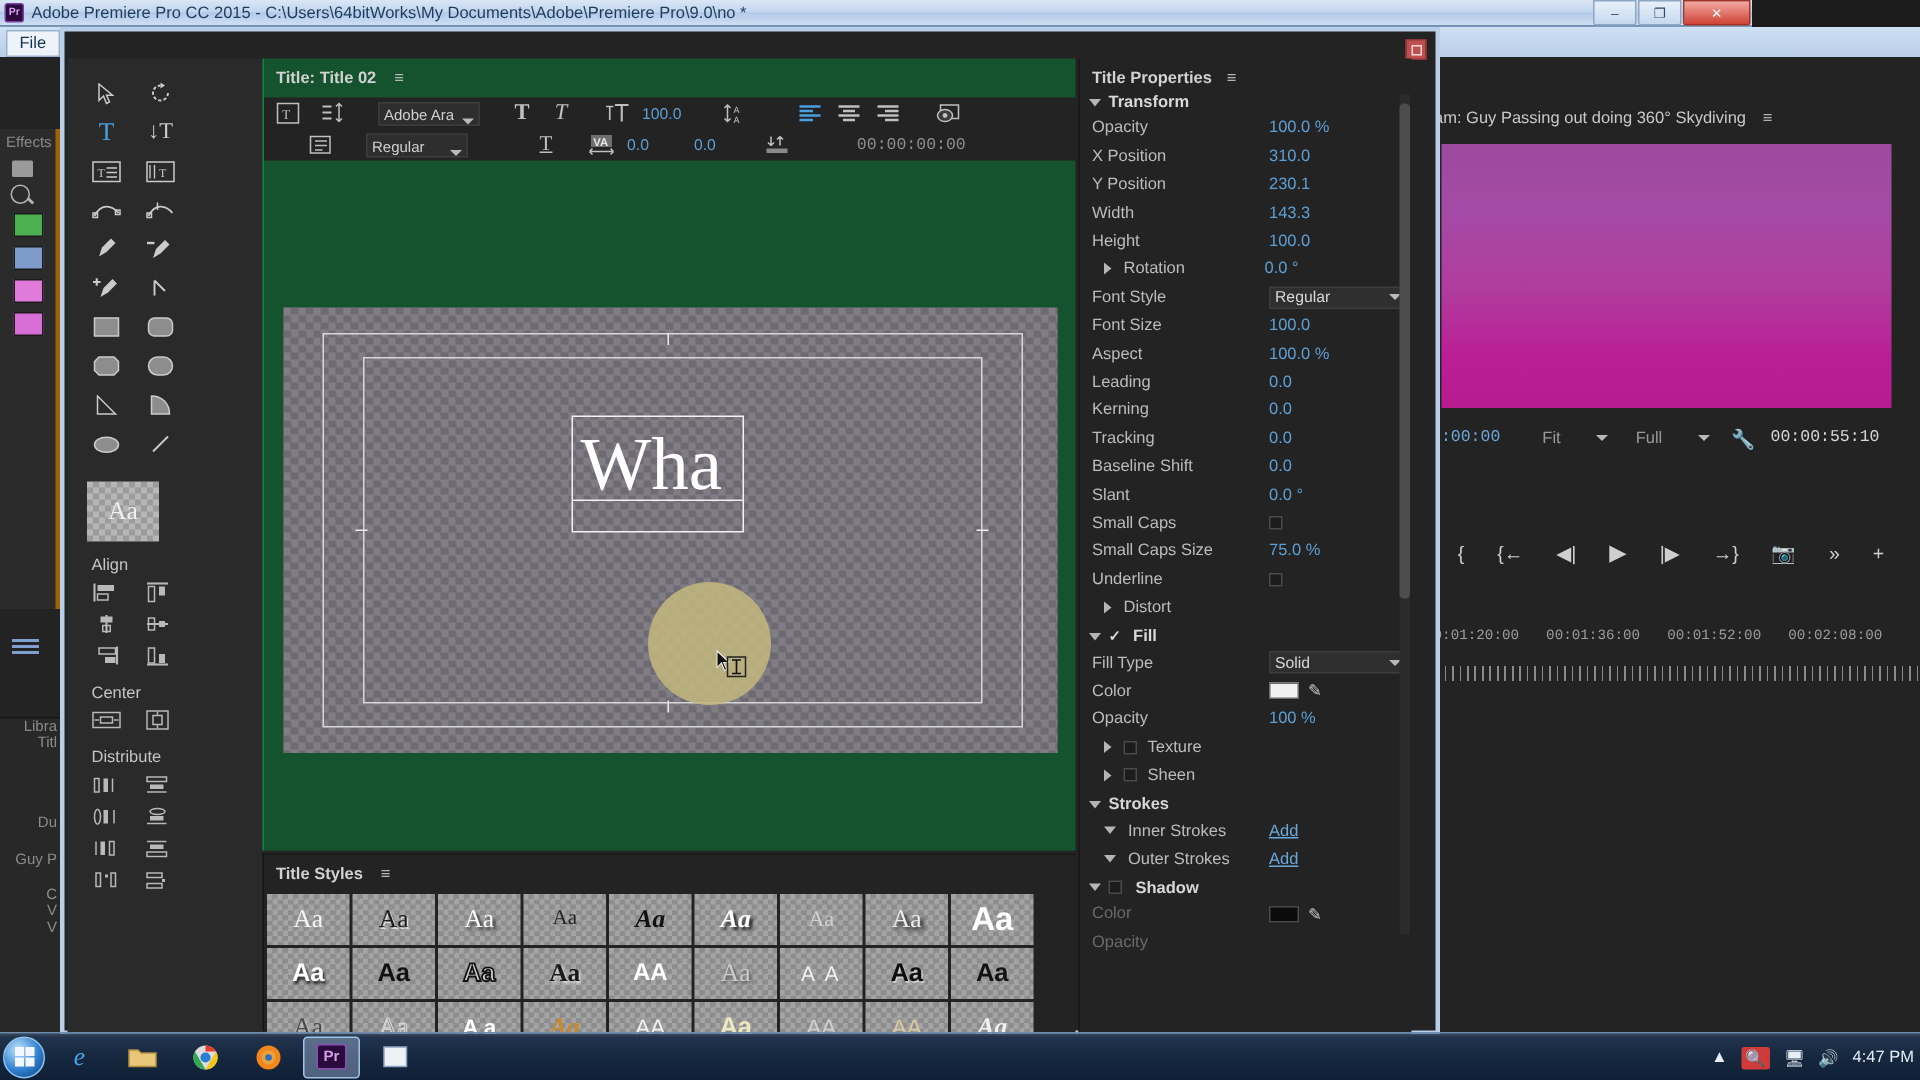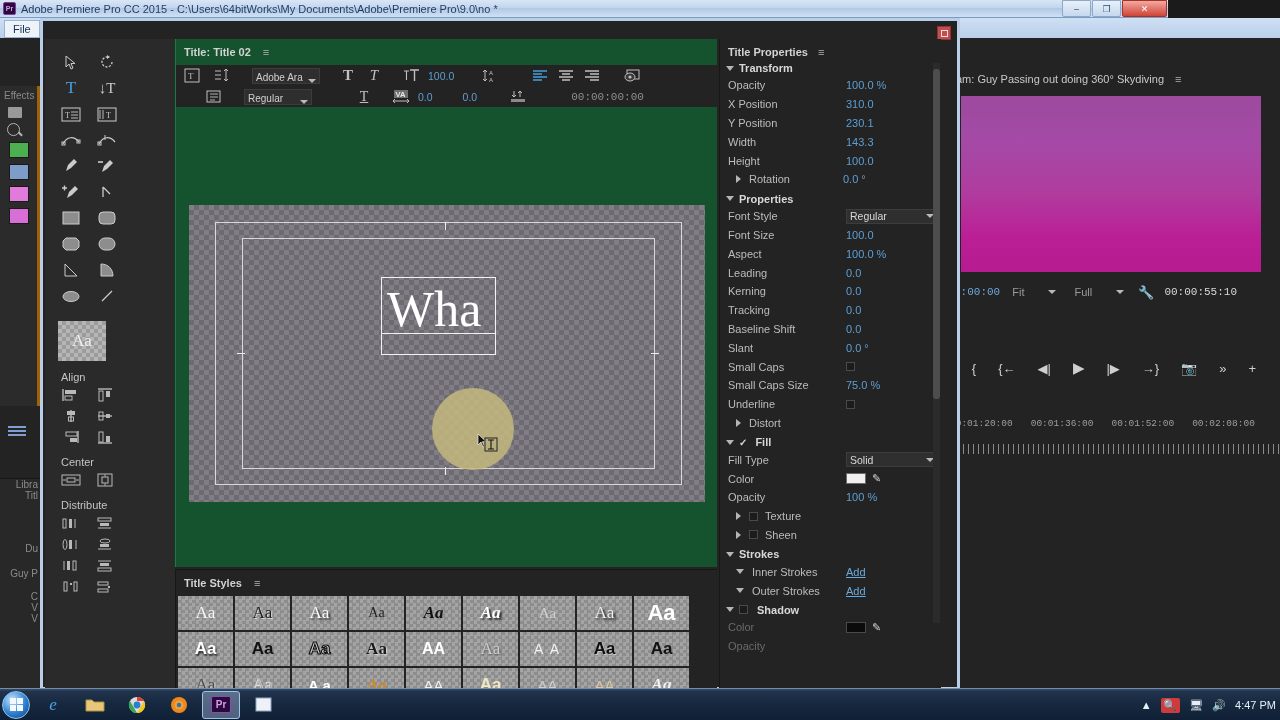--- a/index.html
+++ b/index.html
@@ -254,21 +254,21 @@
   </div>
 
   <div id="prog-monitor">
     <div id="prog-tab">
       <span>am: Guy Passing out doing 360° Skydiving</span>
       <span id="prog-hamb" class="hamb">≡</span>
     </div>
     <div id="prog-video"></div>
     <div id="prog-bar">
       <span class="tc-blue" style="margin-left:6px">0:00:00</span>
-      <span style="margin-left:12px">Fit</span>
+      <span style="margin-left:28px">Fit</span>
       <span class="caret-d" style="margin-left:24px"></span>
       <span style="margin-left:18px">Full</span>
       <span class="caret-d" style="margin-left:24px"></span>
       <span style="margin-left:14px;font-size:13px;color:#c5c5c5">🔧</span>
       <span class="tc-white" style="margin-left:10px">00:00:55:10</span>
     </div>
   </div>
 
   <div id="transport">
     <span>{</span>
@@ -726,24 +726,20 @@
     <div class="prow">
       <span class="plabel">Height</span>
       <span class="pval">100.0</span>
     </div>
     <div class="prow">
       <span class="tri right" style="margin-left:8px;margin-right:8px"></span>
       <span class="plabel" style="flex-basis:94px">Rotation</span>
       <span class="pval">0.0 °</span>
     </div>
 
-    <div class="grp-hdr">
-      <span class="tri"></span>
-      <span>Properties</span>
-    </div>
     <div class="prow">
       <span class="plabel">Font Style</span>
       <span class="pcombo">
         <span>Regular</span>
         <span class="caret-d"></span>
       </span>
     </div>
     <div class="prow">
       <span class="plabel">Font Size</span>
       <span class="pval">100.0</span>

